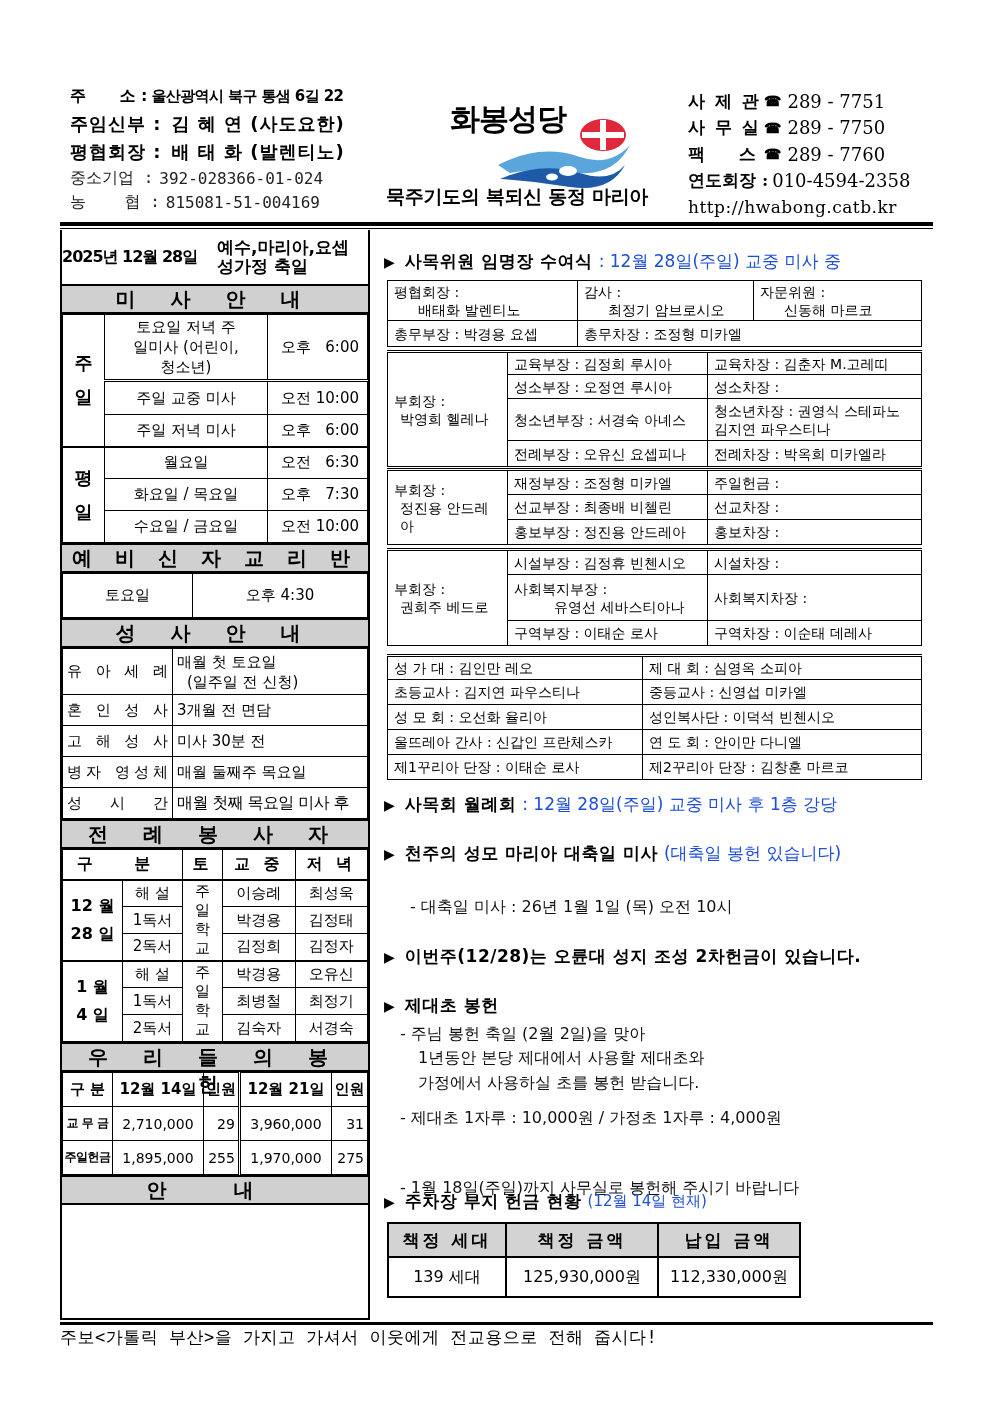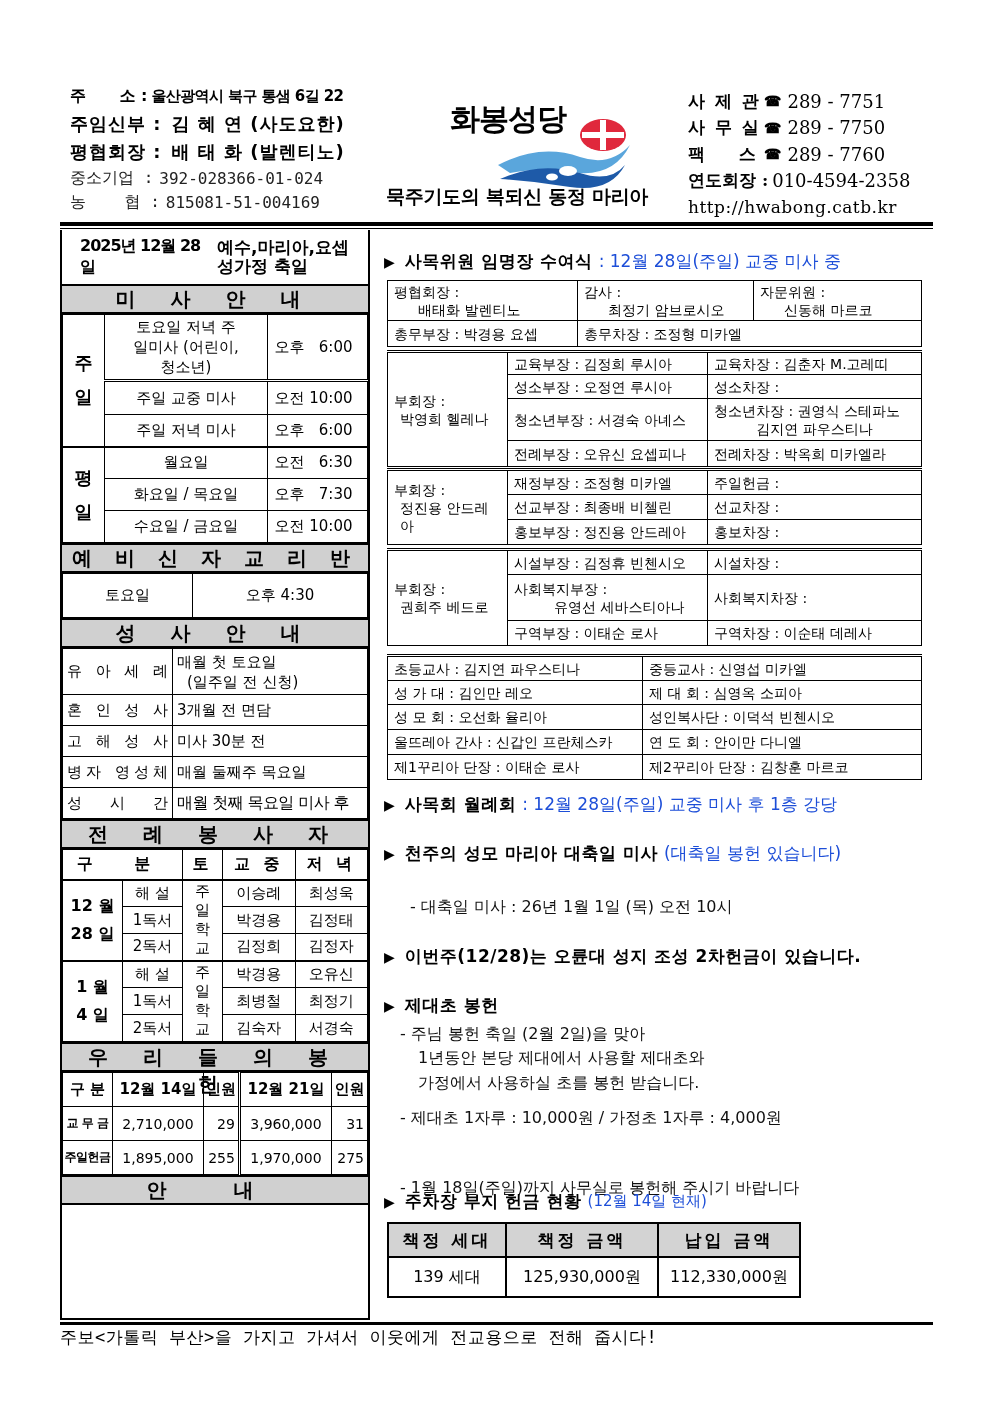--- a/index.html
+++ b/index.html
@@ -25,26 +25,26 @@
   .hdr-right .url { font-size: 17px; letter-spacing: 0.5px; }
 
   .dbl-top { position: absolute; left: 60px; top: 222px; width: 873px; height: 7px; border-top: 4px solid #000; border-bottom: 1.5px solid #000; }
 
   
   .left { position: absolute; left: 60px; top: 230px; width: 310px; height: 1090px; border-left: 2px solid #000; border-right: 2px solid #000; border-bottom: 2px solid #000; }
   table { border-collapse: collapse; width: 100%; }
   td, th { border: 1px solid #000; font-weight: normal; text-align: center; vertical-align: middle; }
   .secthead { background: #d0d0d0; font-size: 20px; font-weight: bold; letter-spacing: 14px; text-align: center; height: 30px; border-top: 2px solid #000; border-bottom: 2px solid #000; }
   .date-row { height: 54px; display: flex; align-items: center; }
-  .date-row .d { font-size: 16px; font-weight: bold; letter-spacing: -1px; padding-left: 18px; width: 150px; }
+  .date-row .d { font-size: 16px; font-weight: bold; letter-spacing: -1px; padding-left: 0; width: 150px; }
   .date-row .f { font-size: 17px; font-weight: bold; line-height: 19px; padding-left: 5px; }
 
   .mass td { font-size: 15px; height: 32px; }
   .mass td.side { width: 42px; font-size: 18px; font-weight: bold; line-height: 34px; }
-  .mass td.t { width: 100px; padding-right: 8px; white-space: pre; }
+  .mass td.t { width: 100px; text-align: right; padding-right: 8px; white-space: pre; }
   .mass .tall { height: 66px; line-height: 20px; }
 
   .cat td { height: 44px; font-size: 15px; }
   .sac td { font-size: 15px; height: 31px; text-align: left; padding-left: 4px; }
   .sac td.k { width: 110px; white-space: nowrap; letter-spacing: 0; }
   .sac td.k span { display: flex; justify-content: space-between; padding-right: 4px; }
   .sac .two { height: 46px; line-height: 20px; }
 
   .serv th, .serv td { font-size: 15px; height: 27px; }
   .serv th { font-weight: bold; font-size: 16px; height: 30px; letter-spacing: 4px; }
@@ -383,21 +383,21 @@
         <td>교육차장 : 김춘자 M.고레띠</td>
       </tr>
       <tr>
         <td style="height:24px">성소부장 : 오정연 루시아</td>
         <td>성소차장 :</td>
       </tr>
       <tr>
         <td style="height:42px">청소년부장 : 서경숙 아녜스</td>
         <td>
               <div>청소년차장 : 권영식 스테파노</div>
-              <div style="text-align:center">김지연 파우스티나</div>
+              <div style="text-align:left">김지연 파우스티나</div>
             </td>
       </tr>
       <tr>
         <td style="height:26px">전례부장 : 오유신 요셉피나</td>
         <td>전례차장 : 박옥희 미카엘라</td>
       </tr>
     </tbody>
       </table>
   </div>
 
@@ -447,26 +447,26 @@
         <td>구역차장 : 이순태 데레사</td>
       </tr>
     </tbody>
       </table>
   </div>
 
   <div class="org" style="top:424px;width:535px">
     <table class="thick">
       <tbody>
           <tr>
+            <td style="width:255px;height:24px">성 가 대 : 김인만 레오</td>
+            <td>제 대 회 : 심영옥 소피아</td>
+          </tr>
+      <tr>
             <td style="height:25px">초등교사 : 김지연 파우스티나</td>
             <td>중등교사 : 신영섭 미카엘</td>
-          </tr>
-      <tr>
-            <td style="width:255px;height:24px">성 가 대 : 김인만 레오</td>
-            <td>제 대 회 : 심영옥 소피아</td>
           </tr>
       <tr>
             <td style="height:25px">성 모 회 : 오선화 율리아</td>
             <td>성인복사단 : 이덕석 빈첸시오</td>
           </tr>
       <tr>
             <td style="height:25px">울뜨레아 간사 : 신갑인 프란체스카</td>
             <td>연 도 회 : 안이만 다니엘</td>
           </tr>
       <tr>

